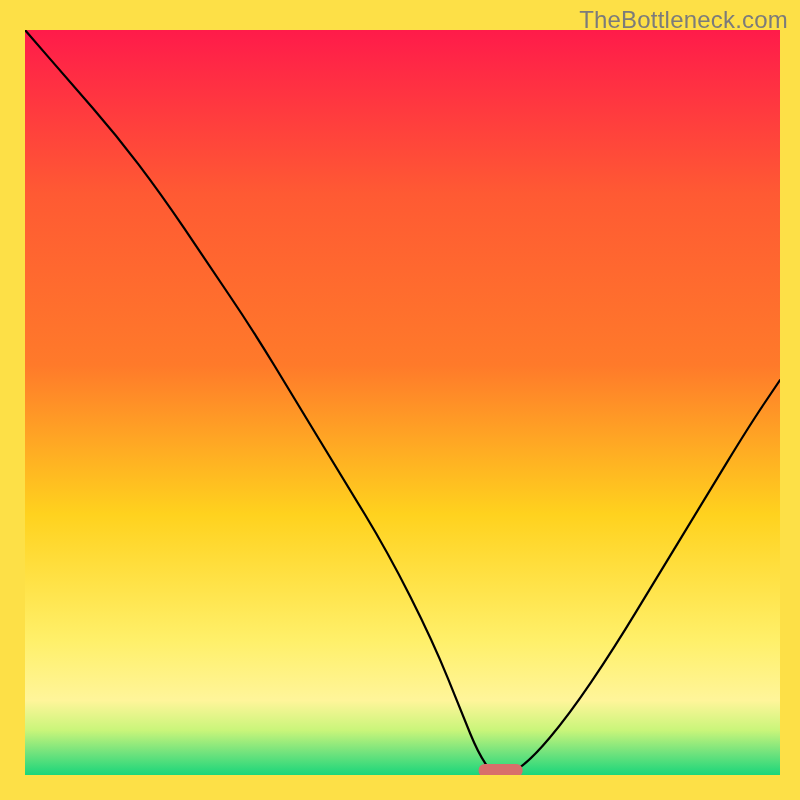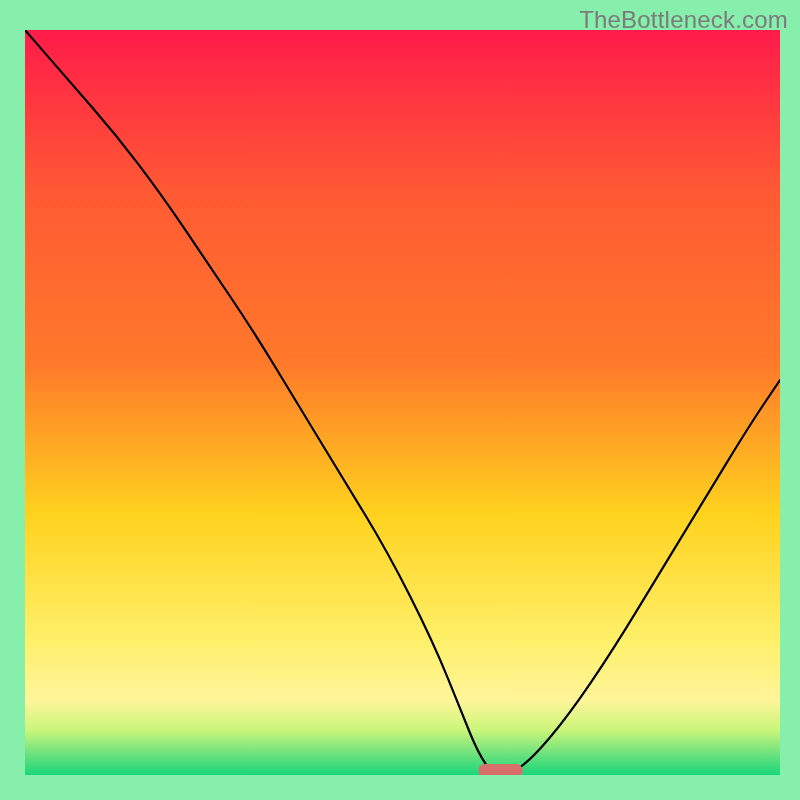--- a/index.html
+++ b/index.html
@@ -8,21 +8,21 @@
     width: 800px;
     height: 800px;
     background: #000;
     overflow: hidden;
     font-family: Arial, Helvetica, sans-serif;
   }
   .frame {
     position: relative;
     width: 800px;
     height: 800px;
-    background: #86efac;
+    background: #fde047;
   }
   .watermark {
     position: absolute;
     top: 6px;
     right: 12px;
     color: #7b7b7b;
     font-size: 24px;
     font-weight: 400;
     letter-spacing: 0.2px;
     z-index: 5;

